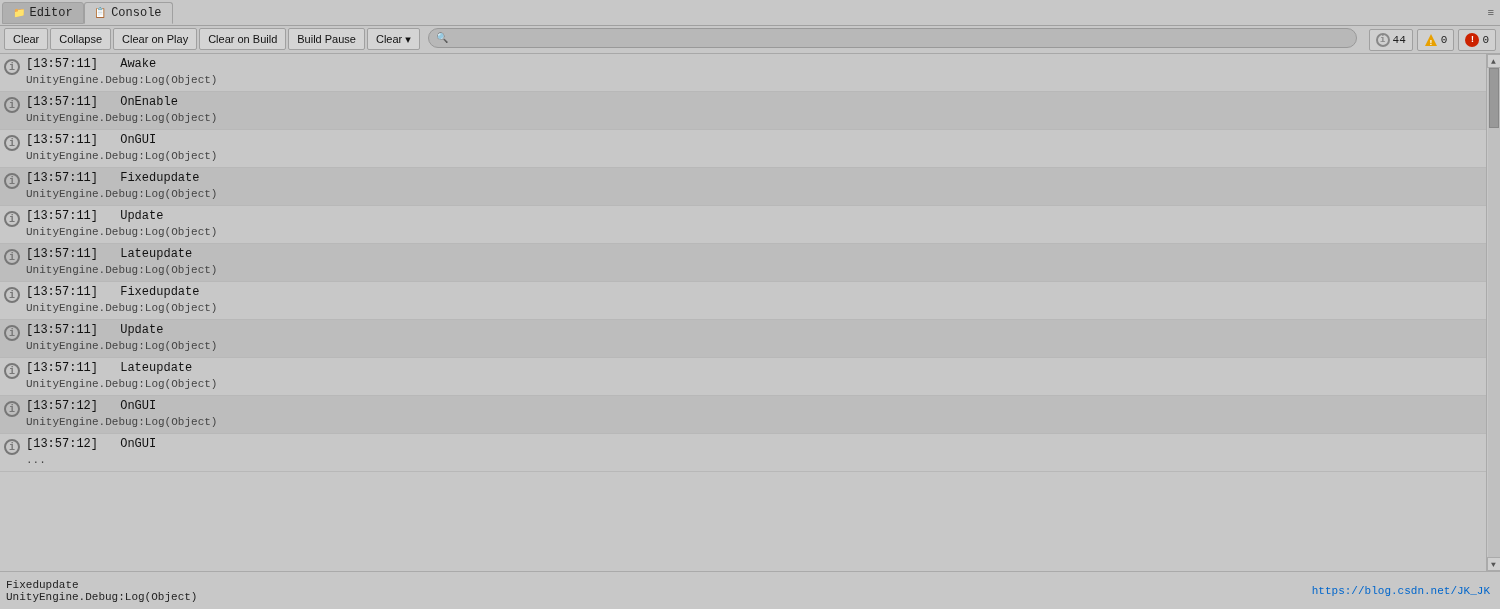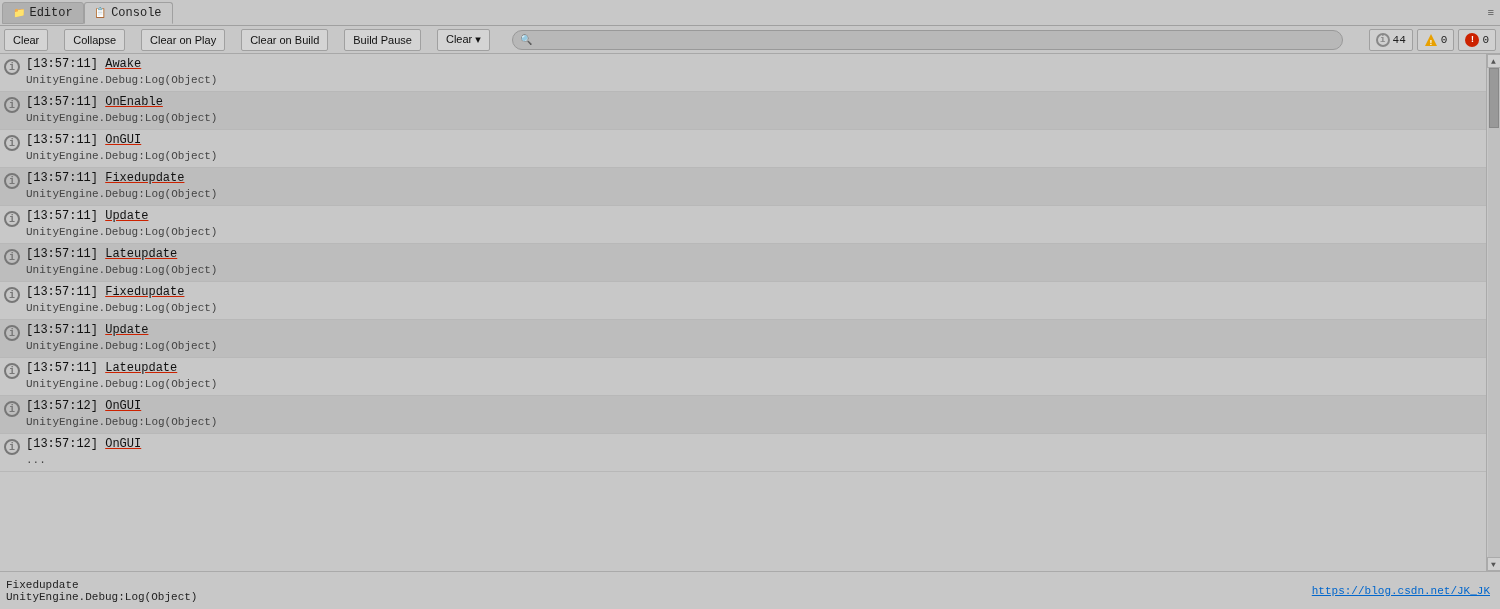--- a/index.html
+++ b/index.html
@@ -51,26 +51,25 @@
       margin-left: auto;
       padding: 3px 6px;
       font-size: 11px;
       color: #555;
       cursor: pointer;
     }
 
     
     .toolbar {
       display: flex;
-      align-items: center;
       background: #c8c8c8;
       border-bottom: 1px solid #a8a8a8;
       height: 28px;
       padding: 2px 4px;
-      gap: 16px;
+      gap: 2px;
     }
     .toolbar-btn {
       padding: 2px 8px;
       font-size: 11px;
       background: #d4d4d4;
       border: 1px solid #a0a0a0;
       border-radius: 2px;
       cursor: pointer;
       height: 22px;
       white-space: nowrap;
@@ -210,22 +209,22 @@
     .log-primary {
       font-size: 12px;
       color: #111;
     }
     .log-secondary {
       font-size: 11px;
       color: #444;
     }
     .log-link {
       color: #111;
-      text-decoration: underline;
       text-decoration-color: #cc2200;
+      margin-left: 15px;
     }
 
     
     .scrollbar-area {
       width: 14px;
       background: #c8c8c8;
       border-left: 1px solid #aaa;
       display: flex;
       flex-direction: column;
       align-items: center;
@@ -271,21 +270,20 @@
       color: #222;
       position: relative;
     }
     .status-link {
       position: absolute;
       right: 10px;
       top: 50%;
       transform: translateY(-50%);
       font-size: 11px;
       color: #0066cc;
-      text-decoration: underline;
       margin-left: 40px;
     }
   </style>
 </head>
 <body>
 
 <div class="tab-bar">
   <div class="tab inactive">
     <span class="tab-icon">📁</span>
     <span>Editor</span>

